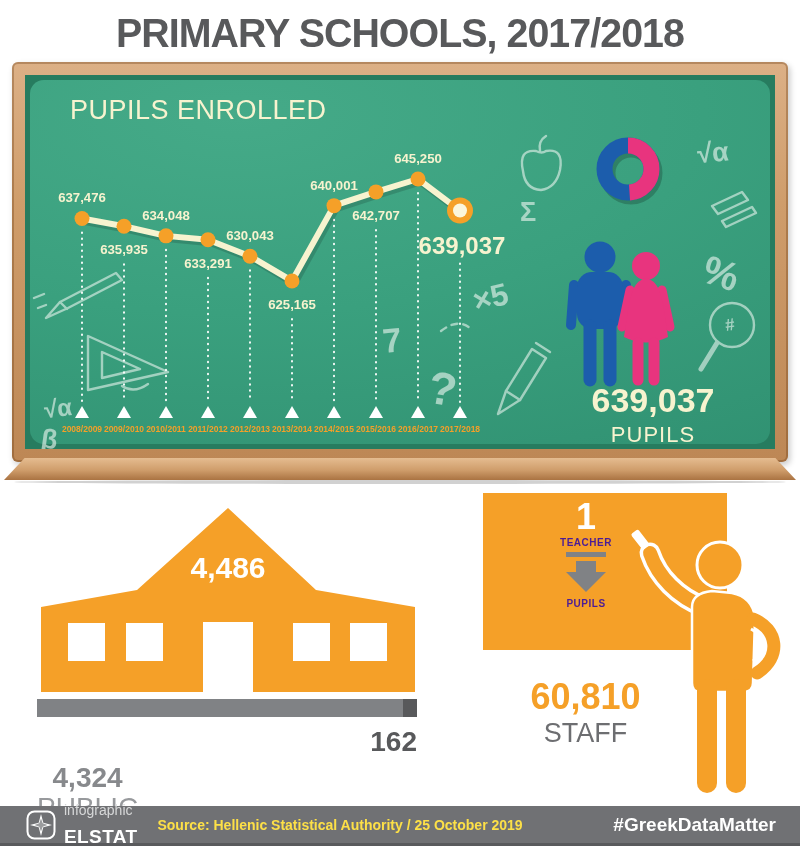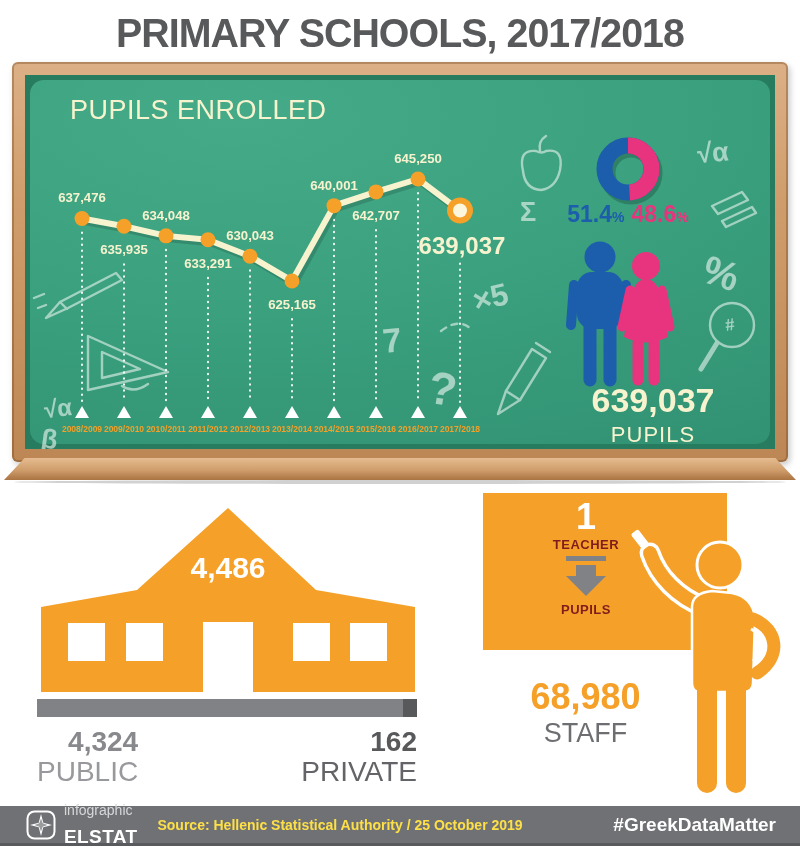--- a/index.html
+++ b/index.html
@@ -63,32 +63,32 @@
   #school-svg { position:absolute; left:35px; top:505px; width:385px; height:190px; }
   #school-total {
     position:absolute; left:128px; top:551px; width:200px; text-align:center;
     font-size:30px; font-weight:bold; color:#fff;
   }
   #split-bar { position:absolute; left:37px; top:699px; width:380px; height:18px; display:flex; }
   #split-bar .pub-seg { flex:1; background:#808285; }
   #split-bar .priv-seg { width:14px; background:#58595b; }
   #school-labels { position:absolute; left:37px; top:727px; width:380px; display:flex; justify-content:space-between; }
   #school-labels .blk { line-height:1.08; }
-  #school-labels .pub { color:#87898c; text-align:right; }
+  #school-labels .pub { color:#87898c; text-align:center;margin-top:36px; }
   #school-labels .priv { color:#58595b; text-align:right; }
   #school-labels .num { font-size:28px; font-weight:bold; }
   #school-labels .lab { font-size:28px; font-weight:normal; }
   #school-labels .pub .lab { color:#97999c; }
   #school-labels .priv .lab { color:#636467; }
 
   
   #ratio-box { position:absolute; left:483px; top:493px; width:244px; height:157px; background:#f5a028; }
   #ratio-col { position:absolute; left:18px; top:5px; width:170px; text-align:center; }
   .r-num { font-size:36px; font-weight:bold; color:#fff; line-height:1.05; }
-  .r-lab { font-size:13px; font-weight:bold; color:#7f1d1d; letter-spacing:.5px; margin-top:1px; }
+  .r-lab { font-size:10px; font-weight:bold; color:#4c1d95; letter-spacing:.5px; margin-top:1px; }
   #r-arrow { margin:4px auto 2px auto; display:block; }
   #teacher-svg { position:absolute; left:630px; top:485px; width:165px; height:315px; }
   #staff { position:absolute; left:493px; top:676px; width:185px; text-align:center; }
   #staff .num { font-size:36px; font-weight:bold; color:#f5a028; }
   #staff .lab { font-size:27px; color:#6d6e71; line-height:1.15; }
 
   
   #footer {
     position:absolute; left:0; top:806px; width:800px; height:40px;
     background:#707174; box-shadow:inset 0 -3px 0 #595a5d;
@@ -212,23 +212,20 @@
           <text x="267" y="233.9543147208122" text-anchor="middle" font-size="13.2" font-weight="bold" fill="#f7f3cf">625,165</text>
           <text x="309" y="114.64467005076142" text-anchor="middle" font-size="13.2" font-weight="bold" fill="#f7f3cf">640,001</text>
           <text x="351" y="144.90862944162438" text-anchor="middle" font-size="13.2" font-weight="bold" fill="#f7f3cf">642,707</text>
           <text x="393" y="88" text-anchor="middle" font-size="13.2" font-weight="bold" fill="#f7f3cf">645,250</text>
           <text x="437" y="178.53807106598984" text-anchor="middle" font-size="24" font-weight="bold" fill="#f7f3cf">639,037</text>
           <circle cx="606" cy="98" r="23.5" fill="none" stroke="rgba(0,0,0,.2)" stroke-width="16"></circle>
           <circle cx="603" cy="94" r="23.5" fill="none" stroke="#1c5dac" stroke-width="16"></circle>
           <circle cx="603" cy="94" r="23.5" fill="none" stroke="#e8347e" stroke-width="16" stroke-dasharray="71.76025939329806 147.6548547187203" transform="rotate(-90 603 94)"></circle>
         </svg>
 
-      <div id="pct-row">
-        <span class="pct male"><span>51.4</span><span class="sym">%</span></span><span class="pct female"><span>48.6</span><span class="sym">%</span></span>
-      </div>
 
       <svg id="kids" viewBox="0 0 140 155">
         <g>
           <circle cx="40" cy="17" r="15.5" fill="#1c5dac"></circle>
           <path d="M14,45 L11,85" stroke="#1c5dac" stroke-width="10" stroke-linecap="round"></path>
           <path d="M66,45 L69,85" stroke="#1c5dac" stroke-width="10" stroke-linecap="round"></path>
           <rect x="17" y="32" width="46" height="57" rx="15" fill="#1c5dac"></rect>
           <path d="M30,86 L30,140" stroke="#1c5dac" stroke-width="13" stroke-linecap="round"></path>
           <path d="M50,86 L50,140" stroke="#1c5dac" stroke-width="13" stroke-linecap="round"></path>
         </g>
@@ -264,21 +261,20 @@
     <div class="pub-seg"></div>
     <div class="priv-seg"></div>
   </div>
   <div id="school-labels">
     <div class="blk pub">
       <div class="num">4,324</div>
       <div class="lab">PUBLIC</div>
     </div>
     <div class="blk priv">
       <div class="num">162</div>
-      <div class="lab">PRIVATE</div>
     </div>
   </div>
 
   <div id="ratio-box">
     <div id="ratio-col">
       <div class="r-num">1</div>
       <div class="r-lab">TEACHER</div>
       <svg id="r-arrow" width="46" height="44" viewBox="0 0 46 44">
         <rect x="3" y="0" width="40" height="5" fill="#808285"></rect>
         <path d="M13,9 L33,9 L33,20 L43,20 L23,40 L3,20 L13,20 Z" fill="#808285"></path>
@@ -293,21 +289,21 @@
     <rect x="6" y="45" width="9" height="20" rx="2" transform="rotate(-38 10 55)" fill="#fff"></rect>
     <circle cx="90" cy="80" r="23" fill="#f5a028" stroke="#fff" stroke-width="3"></circle>
     <path d="M62,122 Q62,108 82,106 L102,108 Q122,112 125,132 L123,198 Q123,207 113,207 L70,207 Q62,207 62,198 Z" fill="#f5a028" stroke="#fff" stroke-width="2.5"></path>
     <path d="M123,134 C148,144 152,172 127,188" stroke="#f5a028" stroke-width="13" stroke-linecap="round" fill="none"></path>
     <path d="M121,144 C136,152 138,166 123,176" stroke="#fff" stroke-width="3" fill="none"></path>
     <path d="M77,204 L77,298" stroke="#f5a028" stroke-width="20" stroke-linecap="round"></path>
     <path d="M106,204 L106,298" stroke="#f5a028" stroke-width="20" stroke-linecap="round"></path>
   </svg>
 
   <div id="staff">
-    <div class="num">68,980</div>
+    <div class="num">60,810</div>
     <div class="lab">STAFF</div>
   </div>
 
   <div id="footer">
     <svg width="30" height="30" viewBox="0 0 30 30">
       <rect x="1.5" y="1.5" width="27" height="27" rx="7" fill="none" stroke="#fff" stroke-width="2"></rect>
       <polygon points="15,4 17.3,12.7 26,15 17.3,17.3 15,26 12.7,17.3 4,15 12.7,12.7" fill="#fff"></polygon>
       <polygon points="15,8.5 16.7,13.3 21.5,15 16.7,16.7 15,21.5 13.3,16.7 8.5,15 13.3,13.3" fill="#9b9c9e"></polygon>
     </svg>
     <div id="logo-text">

